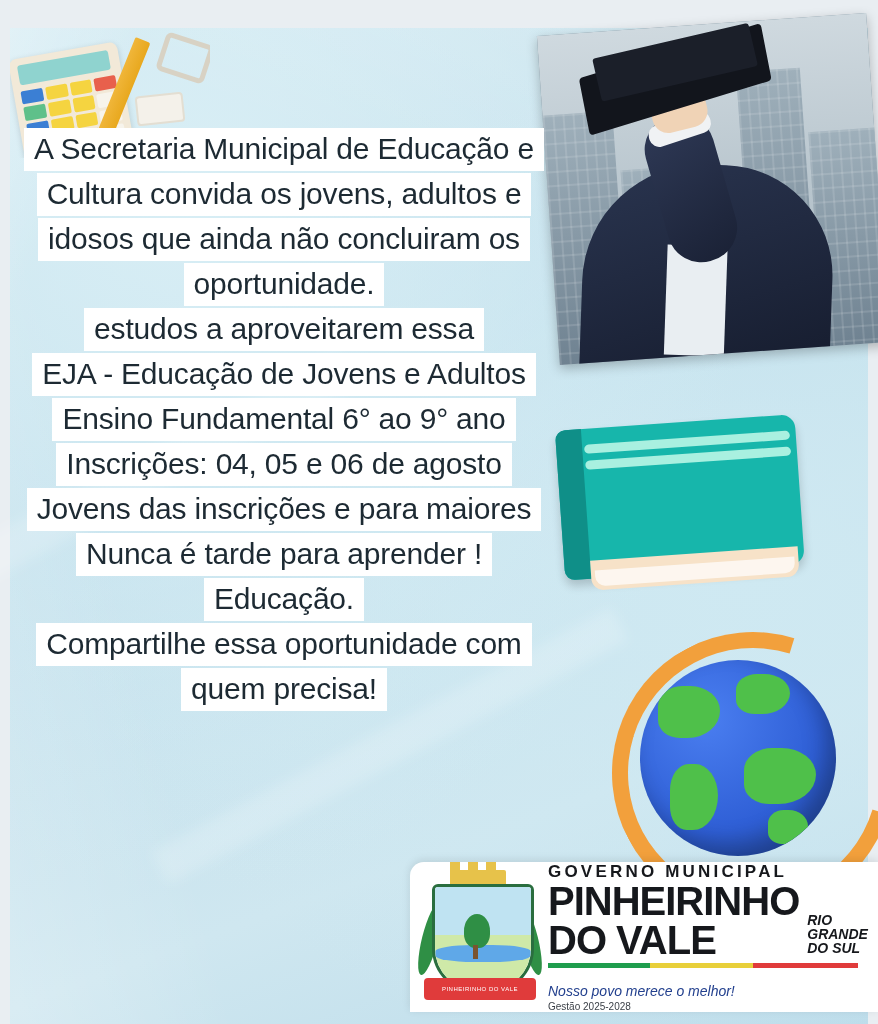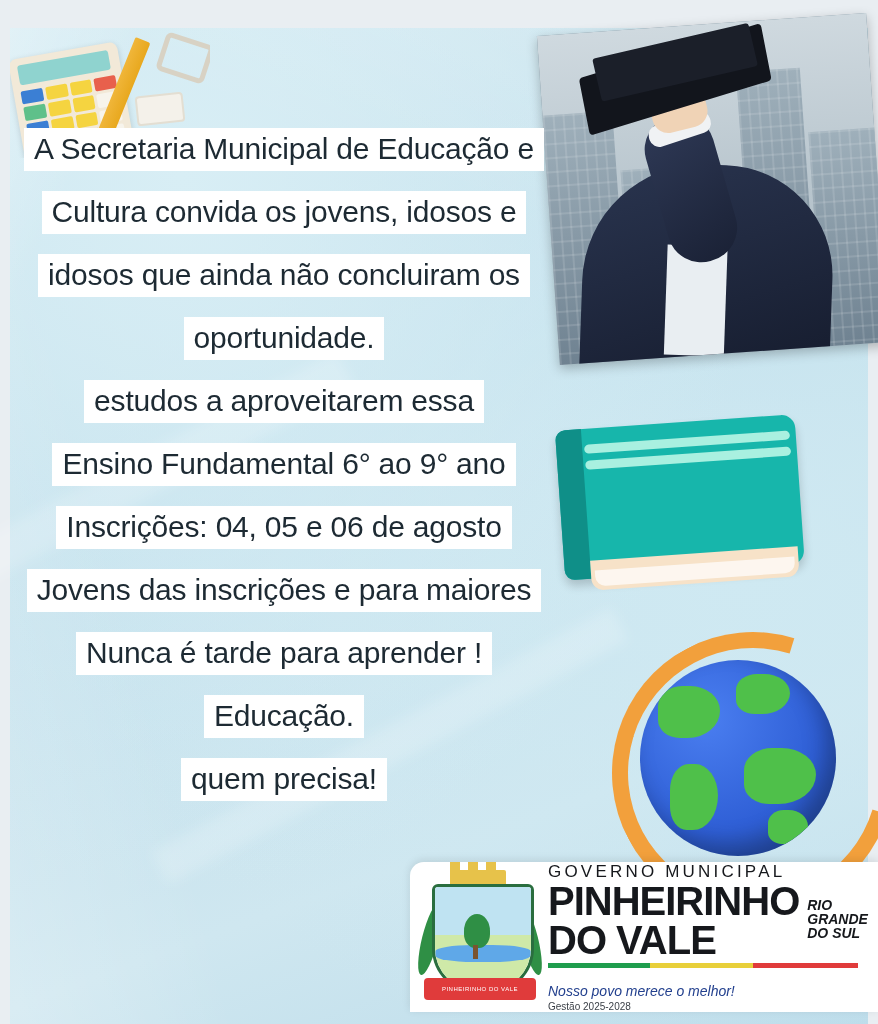--- a/index.html
+++ b/index.html
@@ -319,21 +319,21 @@
   
   .text-block {
     position: absolute;
     left: 0;
     top: 128px;
     width: 568px;
     text-align: center;
   }
   .line {
     display: block;
-    margin: 0 auto 20px auto;
+    margin: 0 auto 2px auto;
     width: max-content;
     max-width: 560px;
     background: #ffffff;
     color: #1d2a33;
     font-size: 30px;
     line-height: 1.30;
     padding: 1px 10px 3px 10px;
     letter-spacing: -0.2px;
     white-space: nowrap;
   }
@@ -410,25 +410,25 @@
 
   .logo-text {
     flex: 1;
     padding-left: 8px;
     min-width: 0;
   }
   .gov-line {
     font-size: 17px;
     letter-spacing: 3.2px;
     color: #16181c;
-    font-weight: normal;
+    font-weight: bold;
   }
   .city-row {
     display: flex;
-    align-items: center;
+    align-items: flex-end;
     gap: 8px;
   }
   .city-name {
     font-size: 40px;
     line-height: 0.96;
     font-weight: bold;
     color: #16181c;
     letter-spacing: -1px;
   }
   .state-name {
@@ -534,29 +534,31 @@
       <div class="land" style="left:96px; top:14px; width:54px; height:40px;"></div>
       <div class="land" style="left:30px; top:104px; width:48px; height:66px;"></div>
       <div class="land" style="left:104px; top:88px; width:72px; height:56px;"></div>
       <div class="land" style="left:128px; top:150px; width:40px; height:34px;"></div>
     </div>
     <div class="globe-base"></div>
   </div>
 
   <div class="text-block">
     <span class="line">A Secretaria Municipal de Educação e</span>
-    <span class="line">Cultura convida os jovens, idosos e</span>
+    <span class="line">Cultura convida os jovens, adultos e</span>
     <span class="line">idosos que ainda não concluiram os</span>
     <span class="line">oportunidade.</span>
     <span class="line">estudos a aproveitarem essa</span>
+    <span class="line">EJA - Educação de Jovens e Adultos</span>
     <span class="line">Ensino Fundamental  6° ao 9° ano</span>
     <span class="line">Inscrições: 04, 05 e 06 de agosto</span>
     <span class="line">Jovens das inscrições e para maiores</span>
     <span class="line">Nunca é tarde para aprender !</span>
     <span class="line">Educação.</span>
+    <span class="line">Compartilhe essa oportunidade com</span>
     <span class="line">quem precisa!</span>
   </div>
 
   <div class="logo-bar">
     <div class="brasao">
       <div class="leafL"></div>
       <div class="leafR"></div>
       <div class="castle"></div>
       <div class="brasao-shield">
         <div class="shield-sky"></div>

